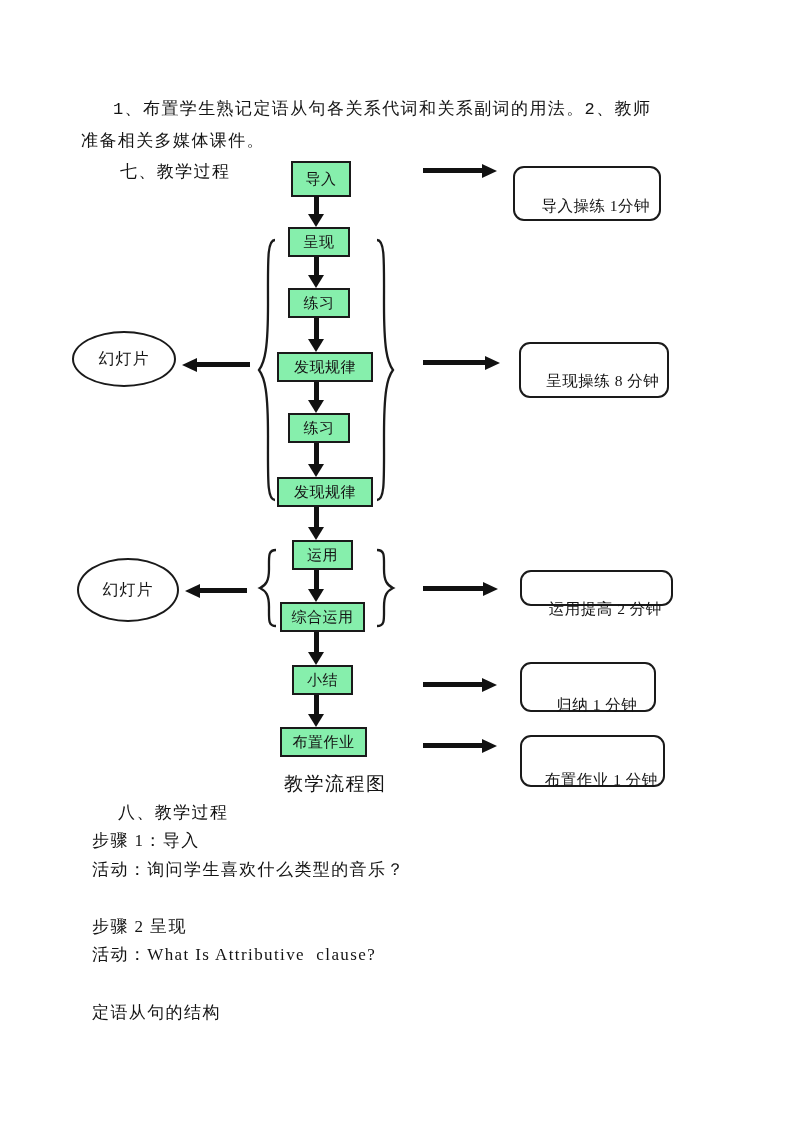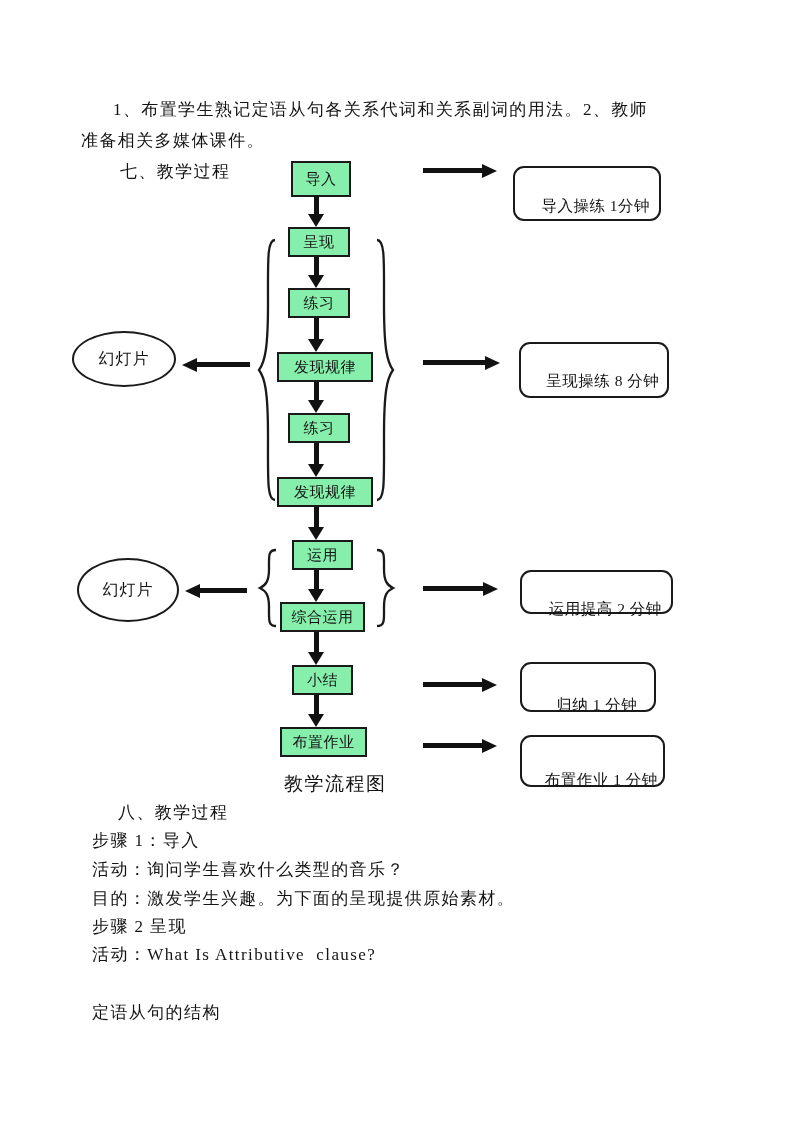--- a/index.html
+++ b/index.html
@@ -49,21 +49,21 @@
   .brace { position: absolute; }
   .brace.mirror { transform: scaleX(-1); }
   .caption { position: absolute; font-size: 19px; letter-spacing: 1.5px; white-space: pre; }
   .body-line { position: absolute; white-space: pre; font-size: 17px; letter-spacing: 1.4px; }
 </style>
 </head>
 <body>
 
 <div class="page">
 
-  <div class="txt" style="left:113px; top:100px;">1、布置学生熟记定语从句各关系代词和关系副词的用法。2、教师</div>
+  <div class="txt" style="left:113px; top:100px;font-family:Liberation Mono, monospace;">1、布置学生熟记定语从句各关系代词和关系副词的用法。2、教师</div>
   <div class="txt" style="left:81px; top:131px;">准备相关多媒体课件。</div>
   <div class="txt" style="left:120px; top:162px;">七、教学过程</div>
 
   <div class="node" style="left:291px; top:161px; width:60px; height:36px;">
     <span>导入</span>
   </div>
   <div class="node" style="left:288px; top:227px; width:62px; height:30px;">
     <span>呈现</span>
   </div>
   <div class="node" style="left:288px; top:288px; width:62px; height:30px;">
@@ -178,33 +178,32 @@
       <div class="shaft"></div>
       <div class="head-r"></div>
     </div>
 
   <div class="timebox" style="left:513px; top:156px; width:148px; height:55px; padding-top:10px;">
     <span>导入操练 1分钟</span>
   </div>
   <div class="timebox" style="left:519px; top:332px; width:150px; height:56px; padding-top:9px;">
     <span>呈现操练 8 分钟</span>
   </div>
-  <div class="timebox" style="left:520px; top:560px; width:153px; height:44px; padding-top:9px;">
+  <div class="timebox" style="left:520px; top:560px; width:153px; height:36px; padding-top:9px;">
     <span>运用提高 2 分钟</span>
   </div>
   <div class="timebox" style="left:520px; top:652px; width:136px; height:50px; padding-top:13px;">
     <span>归纳 1 分钟</span>
   </div>
   <div class="timebox" style="left:520px; top:725px; width:145px; height:52px; padding-top:15px;">
     <span>布置作业 1 分钟</span>
   </div>
 
   <div class="caption" style="left:284px; top:771px;">教学流程图</div>
 
   <div class="body-line" style="left:118px; top:801px;">八、教学过程</div>
   <div class="body-line" style="left:92px; top:829px;">步骤 1：导入</div>
   <div class="body-line" style="left:92px; top:858px;">活动：询问学生喜欢什么类型的音乐？</div>
-  <div class="body-line" style="left:92px; top:887px;">目的：激发学生兴趣。为下面的呈现提供原始素材。</div>
   <div class="body-line" style="left:92px; top:915px;">步骤 2 呈现</div>
   <div class="body-line" style="left:92px; top:943px;">活动：What Is Attributive  clause?</div>
   <div class="body-line" style="left:92px; top:1001px;">定语从句的结构</div>
 
 </div>
 
 </body></html>

